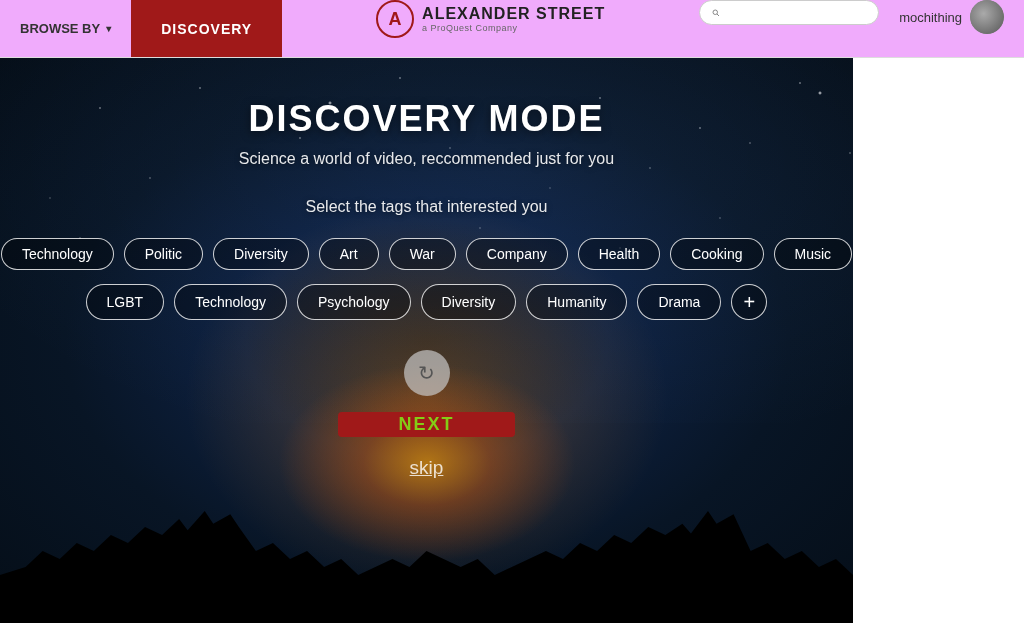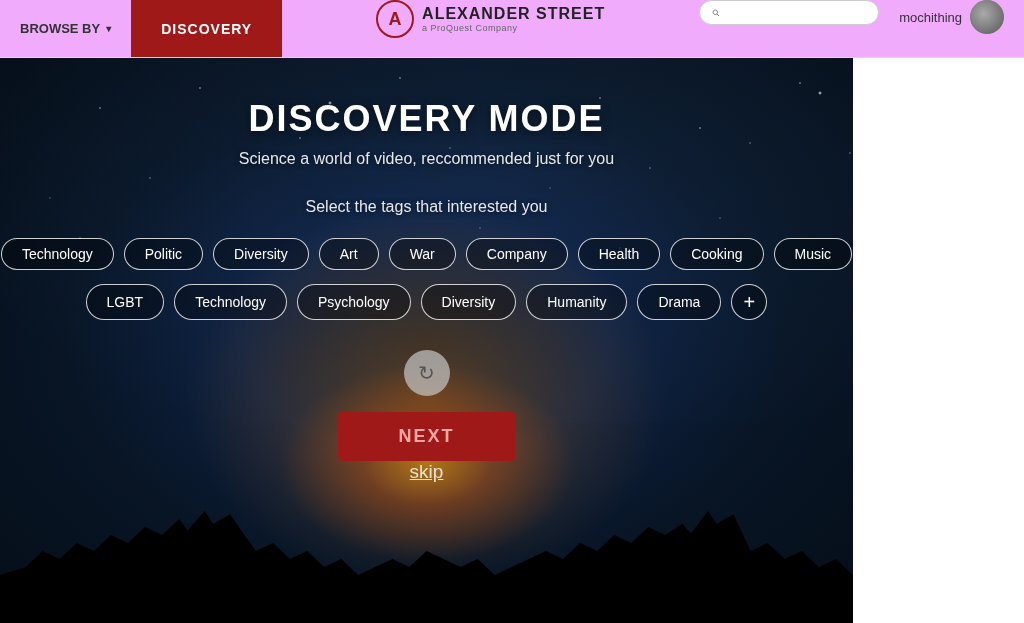--- a/index.html
+++ b/index.html
@@ -301,29 +301,29 @@
     }
 
     .refresh-icon {
       font-size: 20px;
       color: #555;
     }
 
     
     .next-btn {
       background: #a01919;
-      color: #fca5a5;
+      color: #84cc16;
       border: none;
       border-radius: 4px;
-      padding: 14px 60px;
+      padding: 2px 60px;
       font-size: 18px;
       font-weight: 700;
       letter-spacing: 2px;
       cursor: pointer;
-      margin-bottom: 0;
+      margin-bottom: 20px;
     }
 
     .skip-link {
       color: rgba(255,255,255,0.8);
       font-size: 19px;
       text-decoration: underline;
       cursor: pointer;
       background: none;
       border: none;
     }

